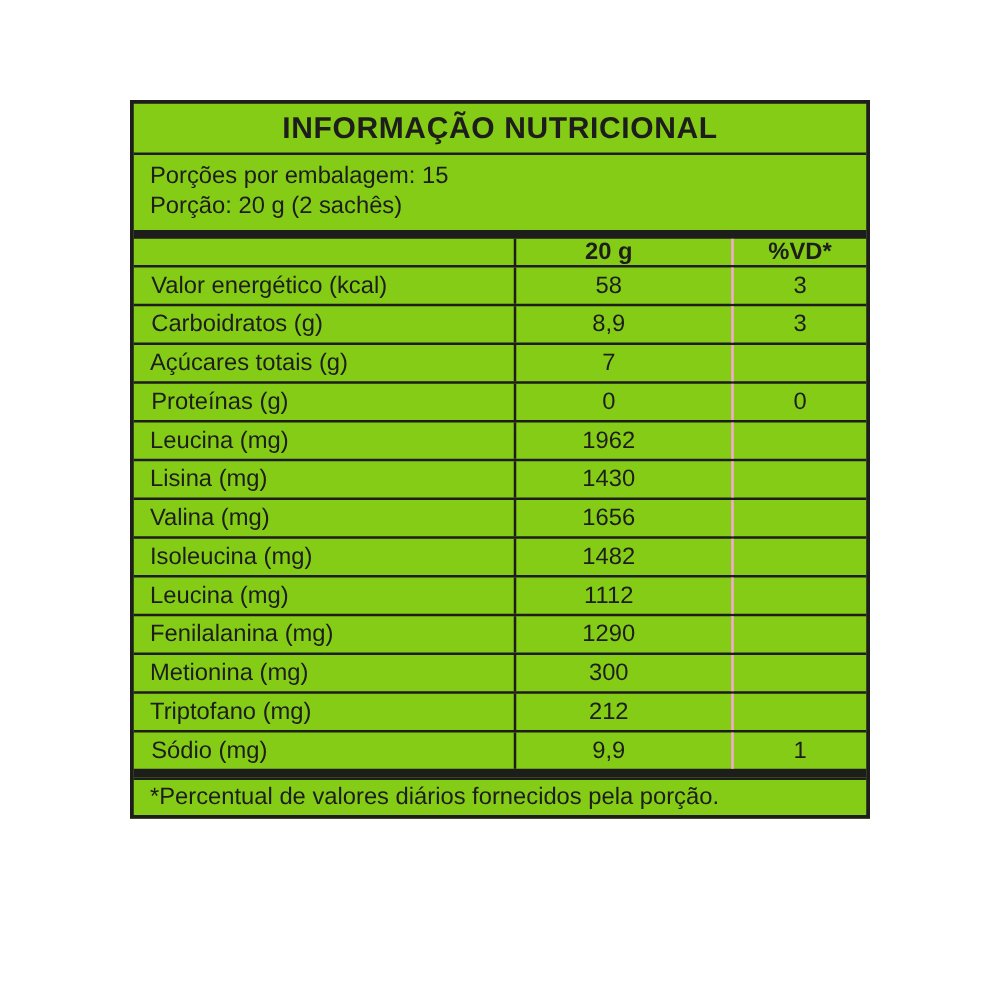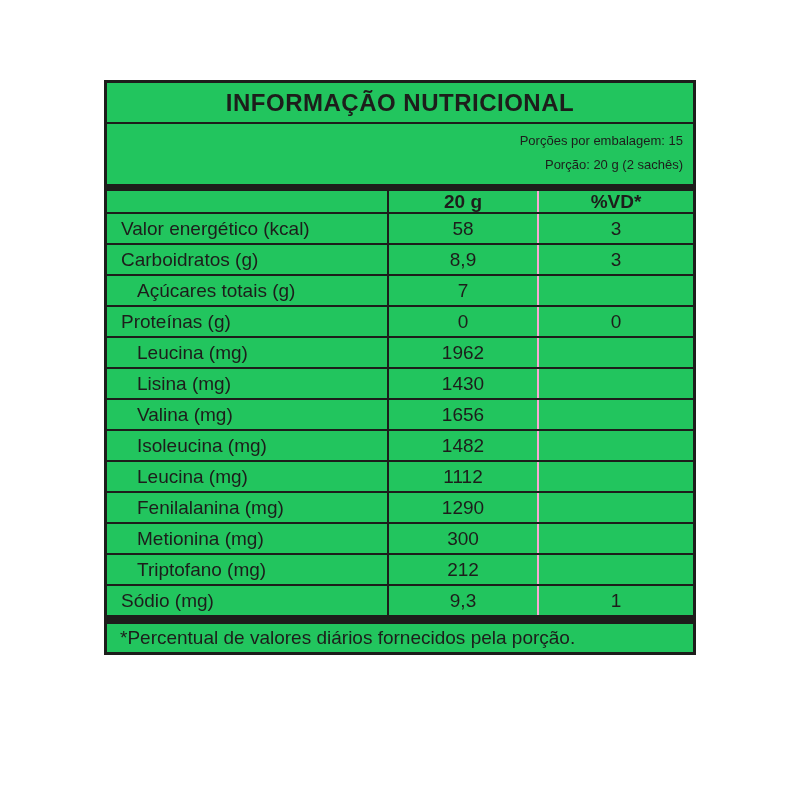--- a/index.html
+++ b/index.html
@@ -17,64 +17,64 @@
     height: 800px;
     background: #ffffff;
   }
   .label {
     position: absolute;
     left: 104px;
     top: 80px;
     width: 592px;
     border: 3px solid #1d1d1b;
     box-sizing: border-box;
-    background: #22c55e;
+    background: #84cc16;
   }
   .title {
     font-weight: bold;
     font-size: 24px;
     line-height: 26px;
     text-align: center;
     letter-spacing: 0.5px;
     padding: 7px 4px 6px 4px;
     border-bottom: 2px solid #1d1d1b;
   }
   .serving {
-    font-size: 13px;
+    font-size: 19px;
     line-height: 24px;
     padding: 5px 10px 7px 13px;
-    text-align: right;
   }
   .thickbar {
     height: 7px;
     background: #1d1d1b;
   }
   .ntable .row {
     display: flex;
     align-items: center;
     border-top: 2px solid #1d1d1b;
     font-size: 19px;
+    gap: 24px;
   }
   .ntable .row.header {
     border-top: none;
     font-weight: bold;
   }
   .ntable .row.header .cell { height: 21px; }
   .ntable .cell {
     display: flex;
     align-items: center;
     height: 29px;
     box-sizing: border-box;
   }
   .cell.name {
     width: 280px;
     padding-left: 14px;
   }
   .cell.name.indent {
-    padding-left: 30px;
+    padding-left: 13px;
   }
   .cell.amount {
     width: 150px;
     justify-content: center;
     border-left: 2px solid #1d1d1b;
   }
   .cell.vd {
     flex: 1;
     justify-content: center;
     border-left: 2px solid #f9a8d4;
@@ -168,21 +168,21 @@
         <div class="cell amount">300</div>
         <div class="cell vd"></div>
       </div>
       <div class="row">
         <div class="cell name indent">Triptofano (mg)</div>
         <div class="cell amount">212</div>
         <div class="cell vd"></div>
       </div>
       <div class="row">
         <div class="cell name">Sódio (mg)</div>
-        <div class="cell amount">9,3</div>
+        <div class="cell amount">9,9</div>
         <div class="cell vd">1</div>
       </div>
     </div>
 
     <div class="thickbar"></div>
 
     <div class="footnote2">*Percentual de valores diários fornecidos pela porção.</div>
 
   </div>
 </div>

